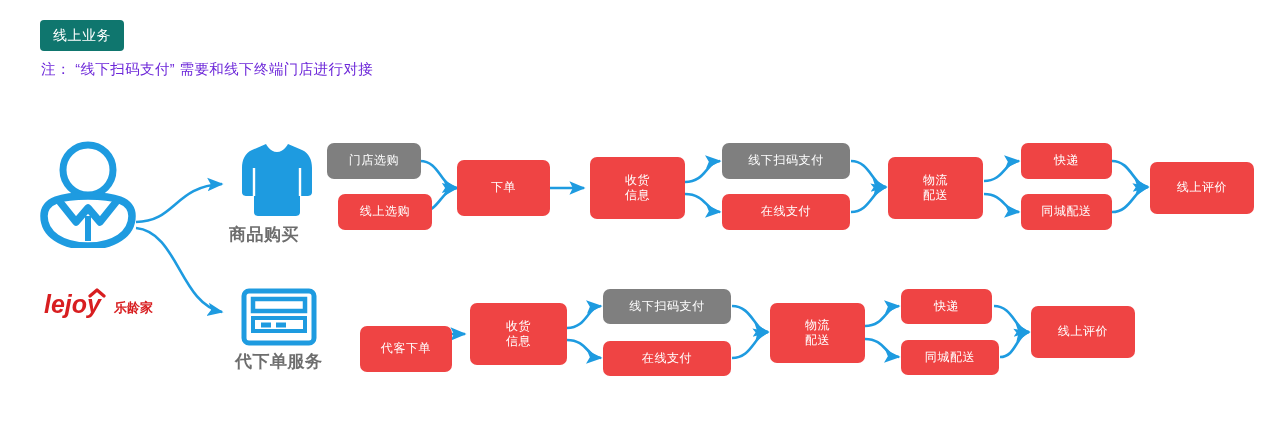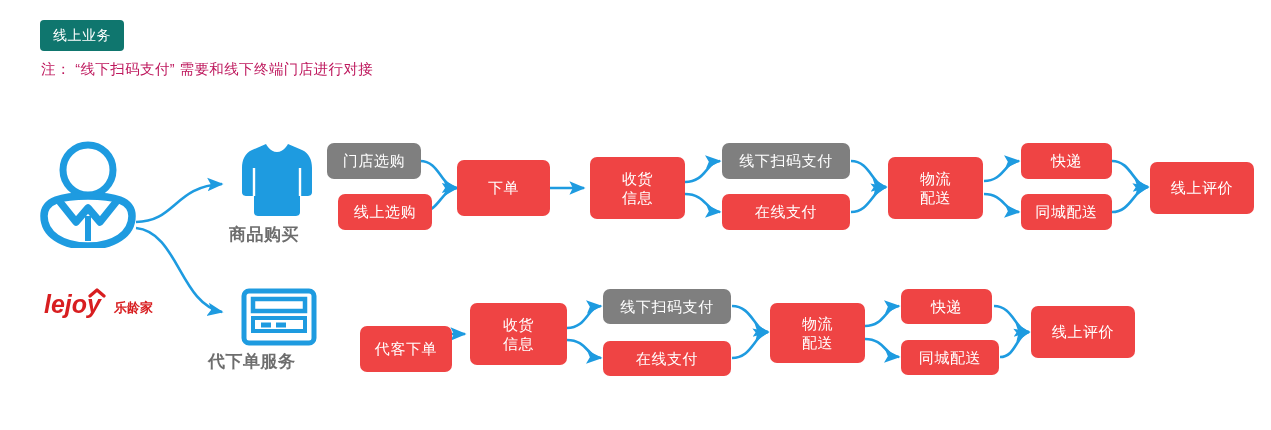--- a/index.html
+++ b/index.html
@@ -17,28 +17,28 @@
   .legend{position:absolute;left:40px;top:20px;display:flex;gap:14px;align-items:center;}
   .legend-chip{
     border-radius:4px;color:#ffffff;font-size:14px;line-height:1;
     padding:8px 13px 9px 13px;white-space:nowrap;letter-spacing:.5px;
   }
   .chip-online{background:#0f766e;}
   .chip-offline{background:#7f7f7f;}
 
   .note{
     position:absolute;left:41px;top:60px;
-    font-size:14.5px;color:#be185d;white-space:nowrap;letter-spacing:.4px;
+    font-size:14.5px;color:#6d28d9;white-space:nowrap;letter-spacing:.4px;
   }
 
   
   .node{
     position:absolute;border-radius:7px;color:#ffffff;
     display:flex;align-items:center;justify-content:center;
-    text-align:center;font-size:15px;line-height:1.28;
+    text-align:center;font-size:12px;line-height:1.28;
     letter-spacing:.6px;box-sizing:border-box;
   }
   .node.blue{background:#ef4444;}
   .node.gray{background:#7f7f7f;}
   .node .lbl{display:block;white-space:pre-line;}
 
   
   .cap{
     position:absolute;font-size:17px;color:#6d6d6d;font-weight:bold;
     white-space:nowrap;letter-spacing:.5px;
@@ -149,21 +149,21 @@
 
   <div class="icon" style="left:241px;top:288px;width:76px;height:58px;">
     <svg viewBox="0 0 76 58" width="76" height="58" xmlns="http://www.w3.org/2000/svg">
       <rect x="3" y="3" width="70" height="52" rx="5" ry="5" fill="none" stroke="#1e9be0" stroke-width="5"></rect>
       <rect x="12" y="11" width="52" height="12" fill="none" stroke="#1e9be0" stroke-width="4.5"></rect>
       <rect x="12" y="30" width="52" height="13" fill="none" stroke="#1e9be0" stroke-width="4"></rect>
       <line x1="20" y1="37" x2="30" y2="37" stroke="#1e9be0" stroke-width="5"></line>
       <line x1="35" y1="37" x2="45" y2="37" stroke="#1e9be0" stroke-width="5"></line>
     </svg>
   </div>
-  <div class="cap" style="left:208px;top:350px;">代下单服务</div>
+  <div class="cap" style="left:235px;top:350px;">代下单服务</div>
 
   <div class="node gray" style="left:327px;top:143px;width:94px;height:36px;">
     <span class="lbl">门店选购</span>
   </div>
   <div class="node blue" style="left:327px;top:194px;width:94px;height:36px;margin-left:11px;">
     <span class="lbl">线上选购</span>
   </div>
   <div class="node blue" style="left:457px;top:160px;width:93px;height:56px;">
     <span class="lbl">下单</span>
   </div>

